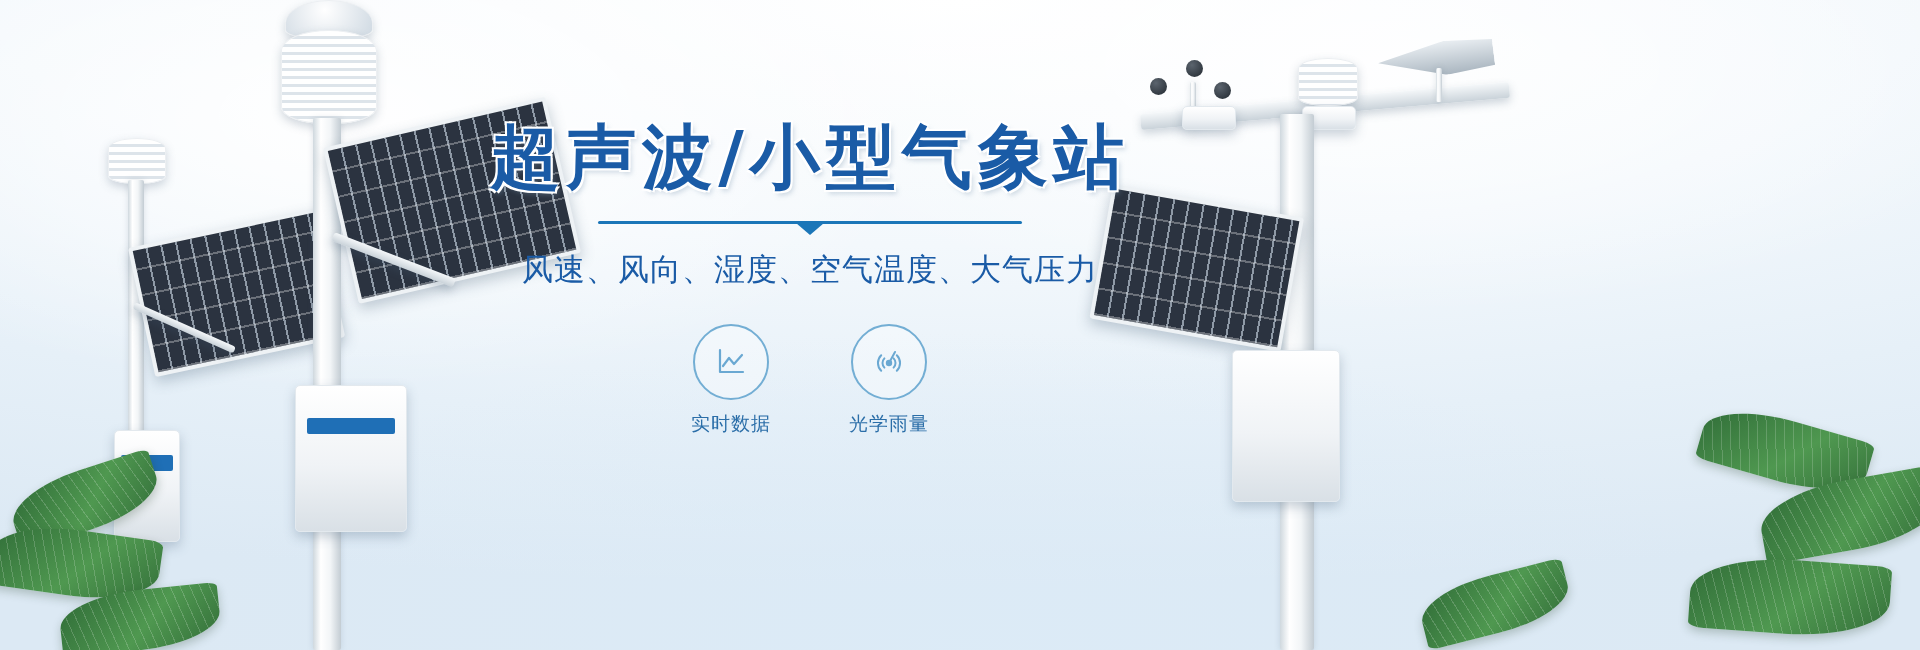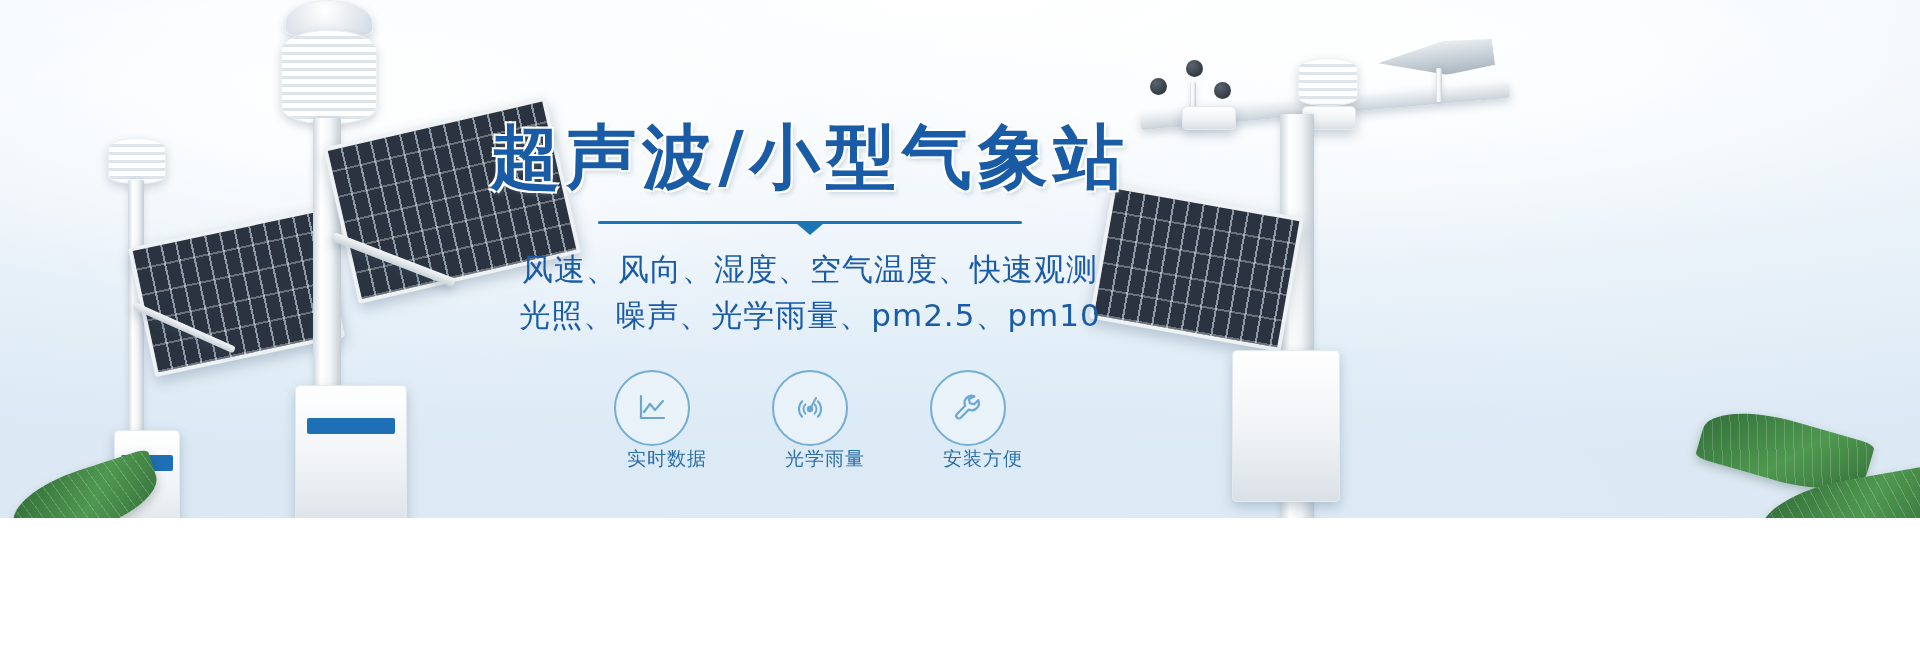--- a/index.html
+++ b/index.html
@@ -7,21 +7,21 @@
     padding: 0;
     background: #fff;
   }
   body {
     font-family: "Liberation Sans", "DejaVu Sans", sans-serif;
   }
 
   .banner {
     position: relative;
     width: 1920px;
-    height: 518px;
+    height: 650px;
     overflow: hidden;
     background:
       radial-gradient(120% 90% at 50% 0%, #ffffff 0%, #f3f8fc 42%, #e6f0f8 72%, #dce9f4 100%);
   }
 
   
   .sky-wash {
     position: absolute;
     inset: 0;
     background:
@@ -107,26 +107,26 @@
     margin: 0 auto;
     border: 2px solid #73aed4;
     border-radius: 50%;
     background: rgba(255,255,255,.35);
     display: flex;
     align-items: center;
     justify-content: center;
   }
   .feature .ring svg { display: block; }
   .feature .cap {
+    margin-top: 11px;
     font-family: "DejaVu Sans", "Liberation Sans", sans-serif;
     font-size: 19px;
     color: #2b6ea8;
     letter-spacing: 1px;
     white-space: nowrap;
-    text-align: right;
   }
 
   
   .photo { position: absolute; }
 
   
   .pole {
     position: absolute;
     background: linear-gradient(90deg,#cfd8de 0%,#ffffff 28%,#f2f5f7 62%,#c3ccd3 100%);
     border-radius: 2px;
@@ -269,22 +269,21 @@
 
   <div class="content">
 
     <div class="headline">超声波/小型气象站</div>
 
     <div class="divider">
       <div class="rule"></div>
       <div class="tri"></div>
     </div>
 
-    <div class="subline sub1">风速、风向、湿度、空气温度、快速观测</div>
-    <div class="subline">光照、噪声、光学雨量、pm2.5、pm10</div>
+    <div class="subline sub1">风速、风向、湿度、空气温度、大气压力</div>
 
     <div class="features">
 
       <div class="feature">
         <div class="ring">
           <svg width="36" height="36" viewBox="0 0 36 36" fill="none" stroke="#6aa8d2" stroke-width="2.2" stroke-linecap="round" stroke-linejoin="round">
             <path d="M7 6 V28 H30"></path>
             <path d="M10 22 L16 14 L21 20 L29 11"></path>
           </svg>
         </div>
@@ -299,24 +298,16 @@
             <path d="M22.6 14.4 A6.5 6.5 0 0 1 22.6 23.6"></path>
             <path d="M10.2 26.8 A11 11 0 0 1 10.2 11.2"></path>
             <path d="M25.8 11.2 A11 11 0 0 1 25.8 26.8"></path>
             <path d="M18 19 L24 8"></path>
           </svg>
         </div>
         <div class="cap">光学雨量</div>
       </div>
 
 
-      <div class="feature">
-        <div class="ring">
-          <svg width="36" height="36" viewBox="0 0 36 36" fill="none" stroke="#6aa8d2" stroke-width="2.2" stroke-linecap="round" stroke-linejoin="round">
-            <path d="M24.5 6.5 a7 7 0 0 0-9.3 9.3 L7 24 a2.6 2.6 0 0 0 3.7 3.7 l8.2-8.2 a7 7 0 0 0 9.3-9.3 l-4.1 4.1 -4.2-1 -1-4.2 z"></path>
-          </svg>
-        </div>
-        <div class="cap">安装方便</div>
-      </div>
 
     </div>
   </div>
 </div>
 
 </body></html>

